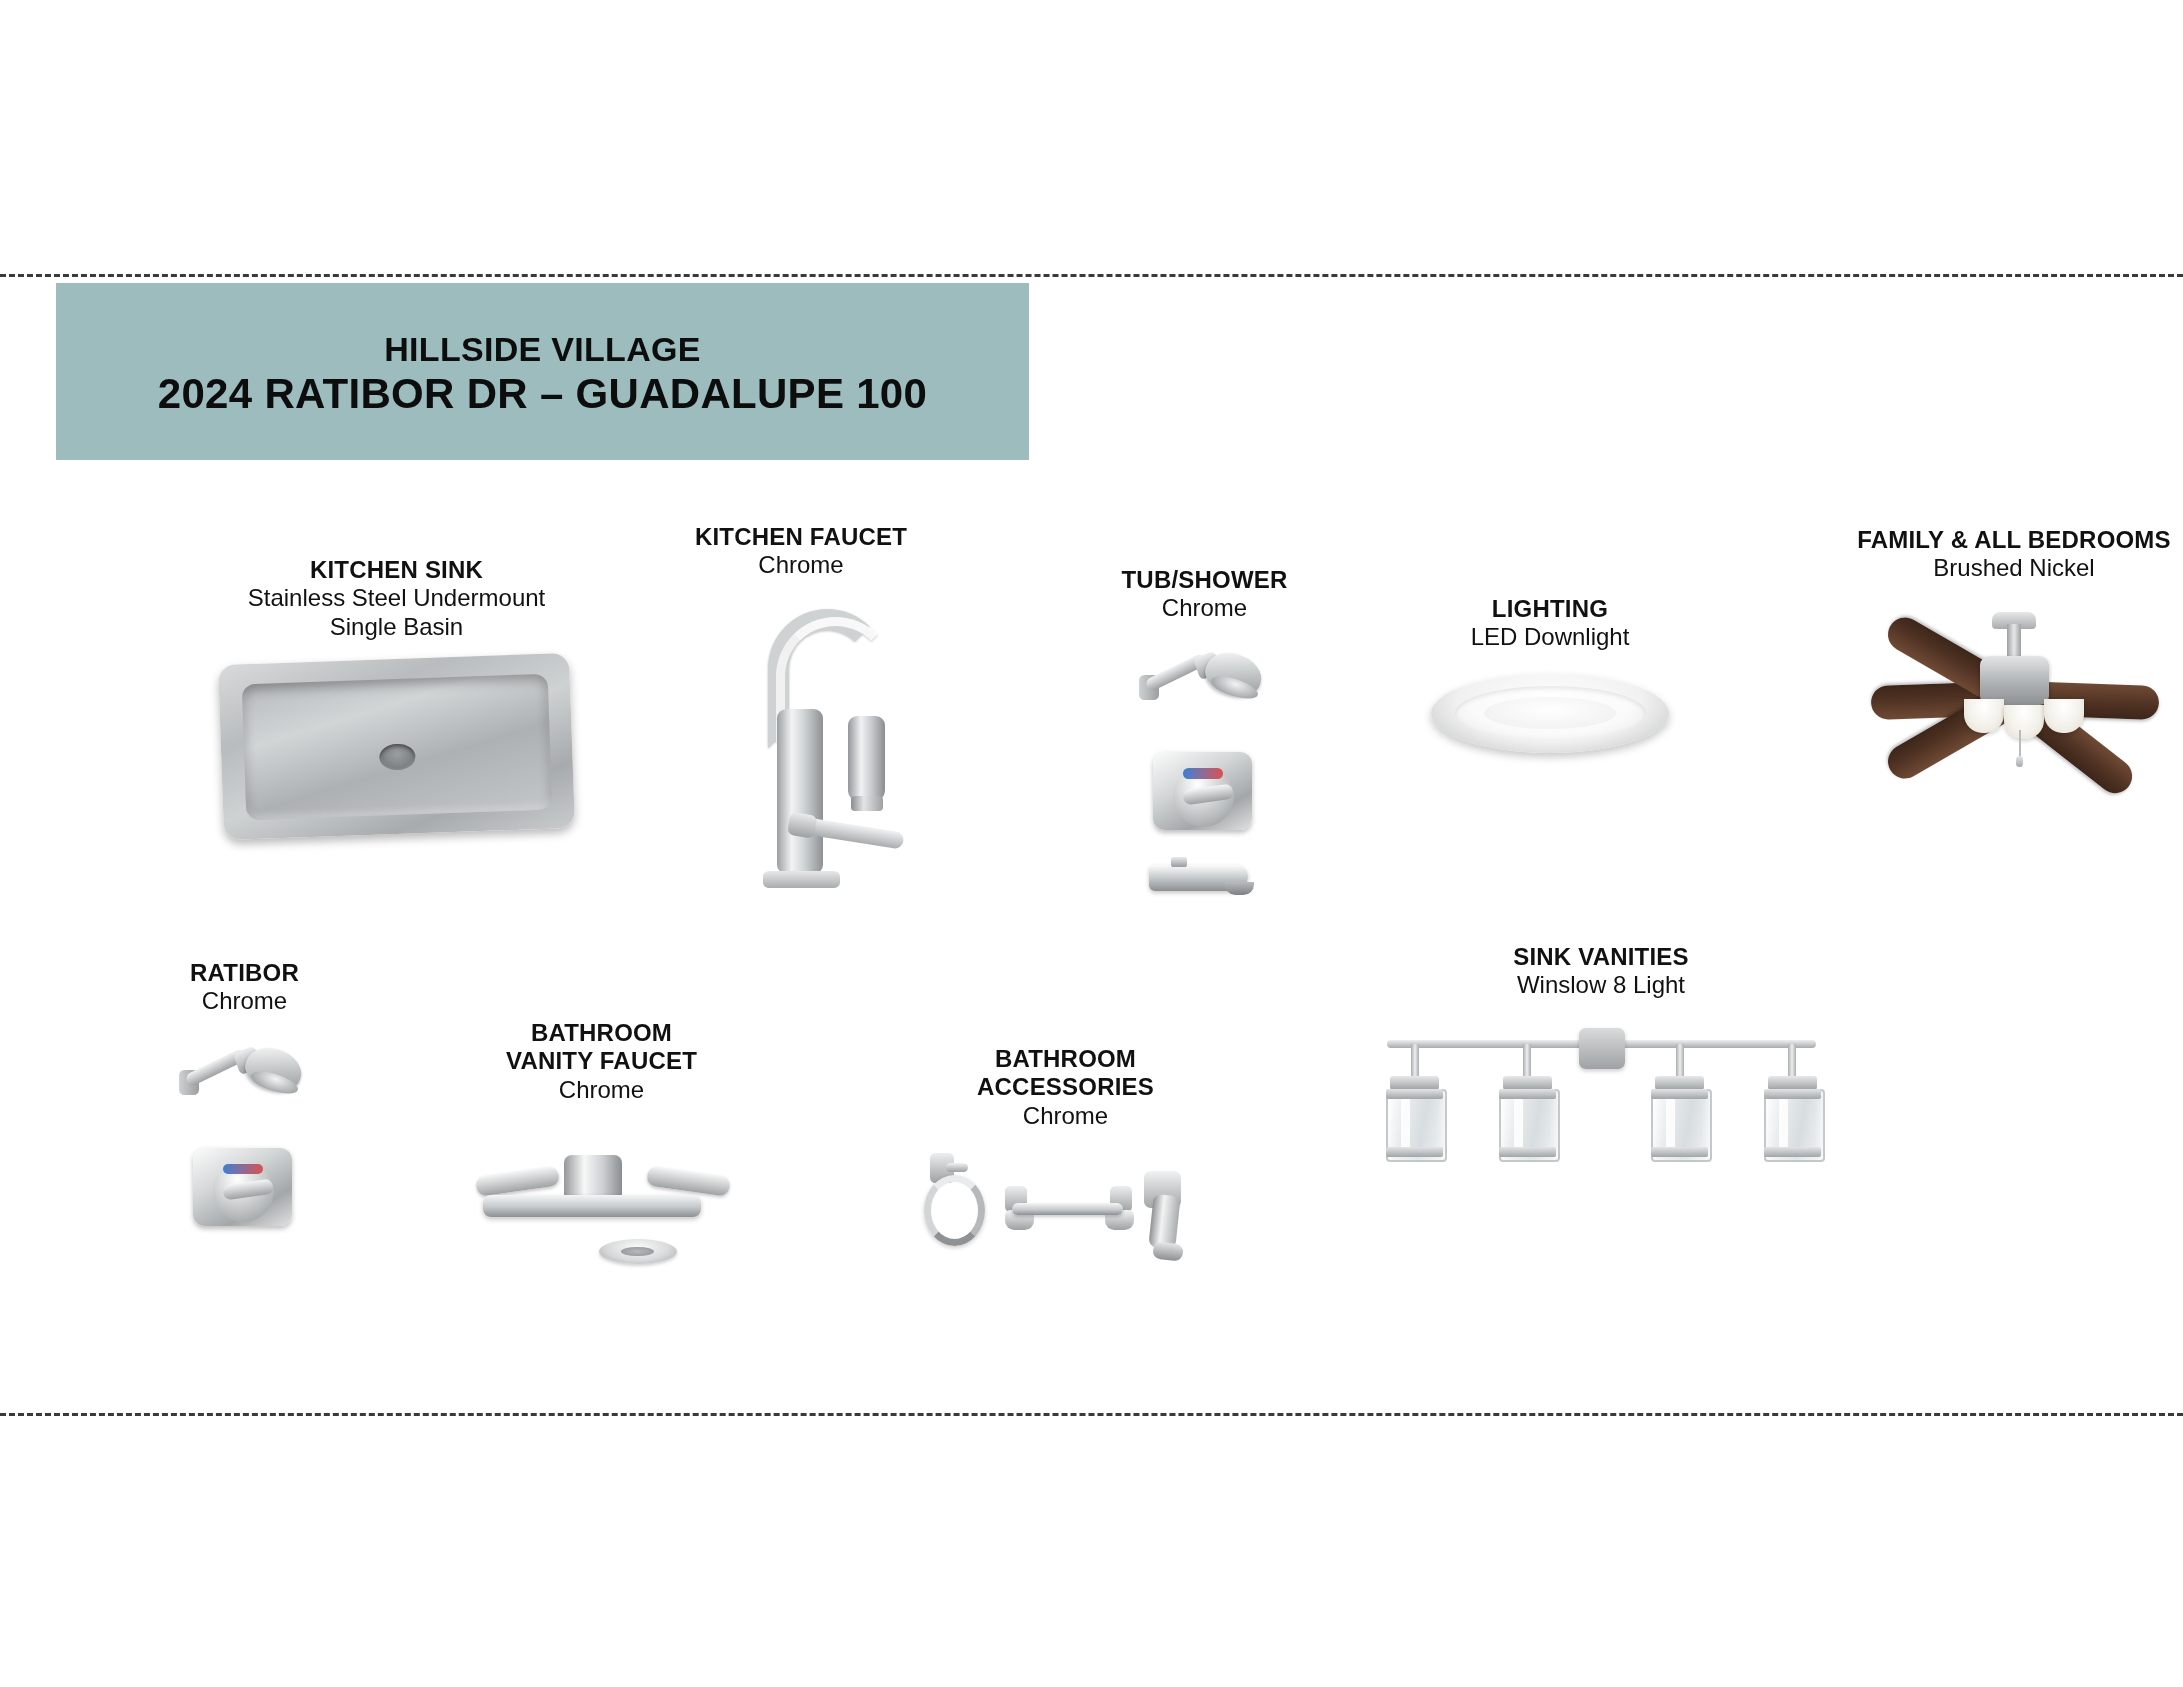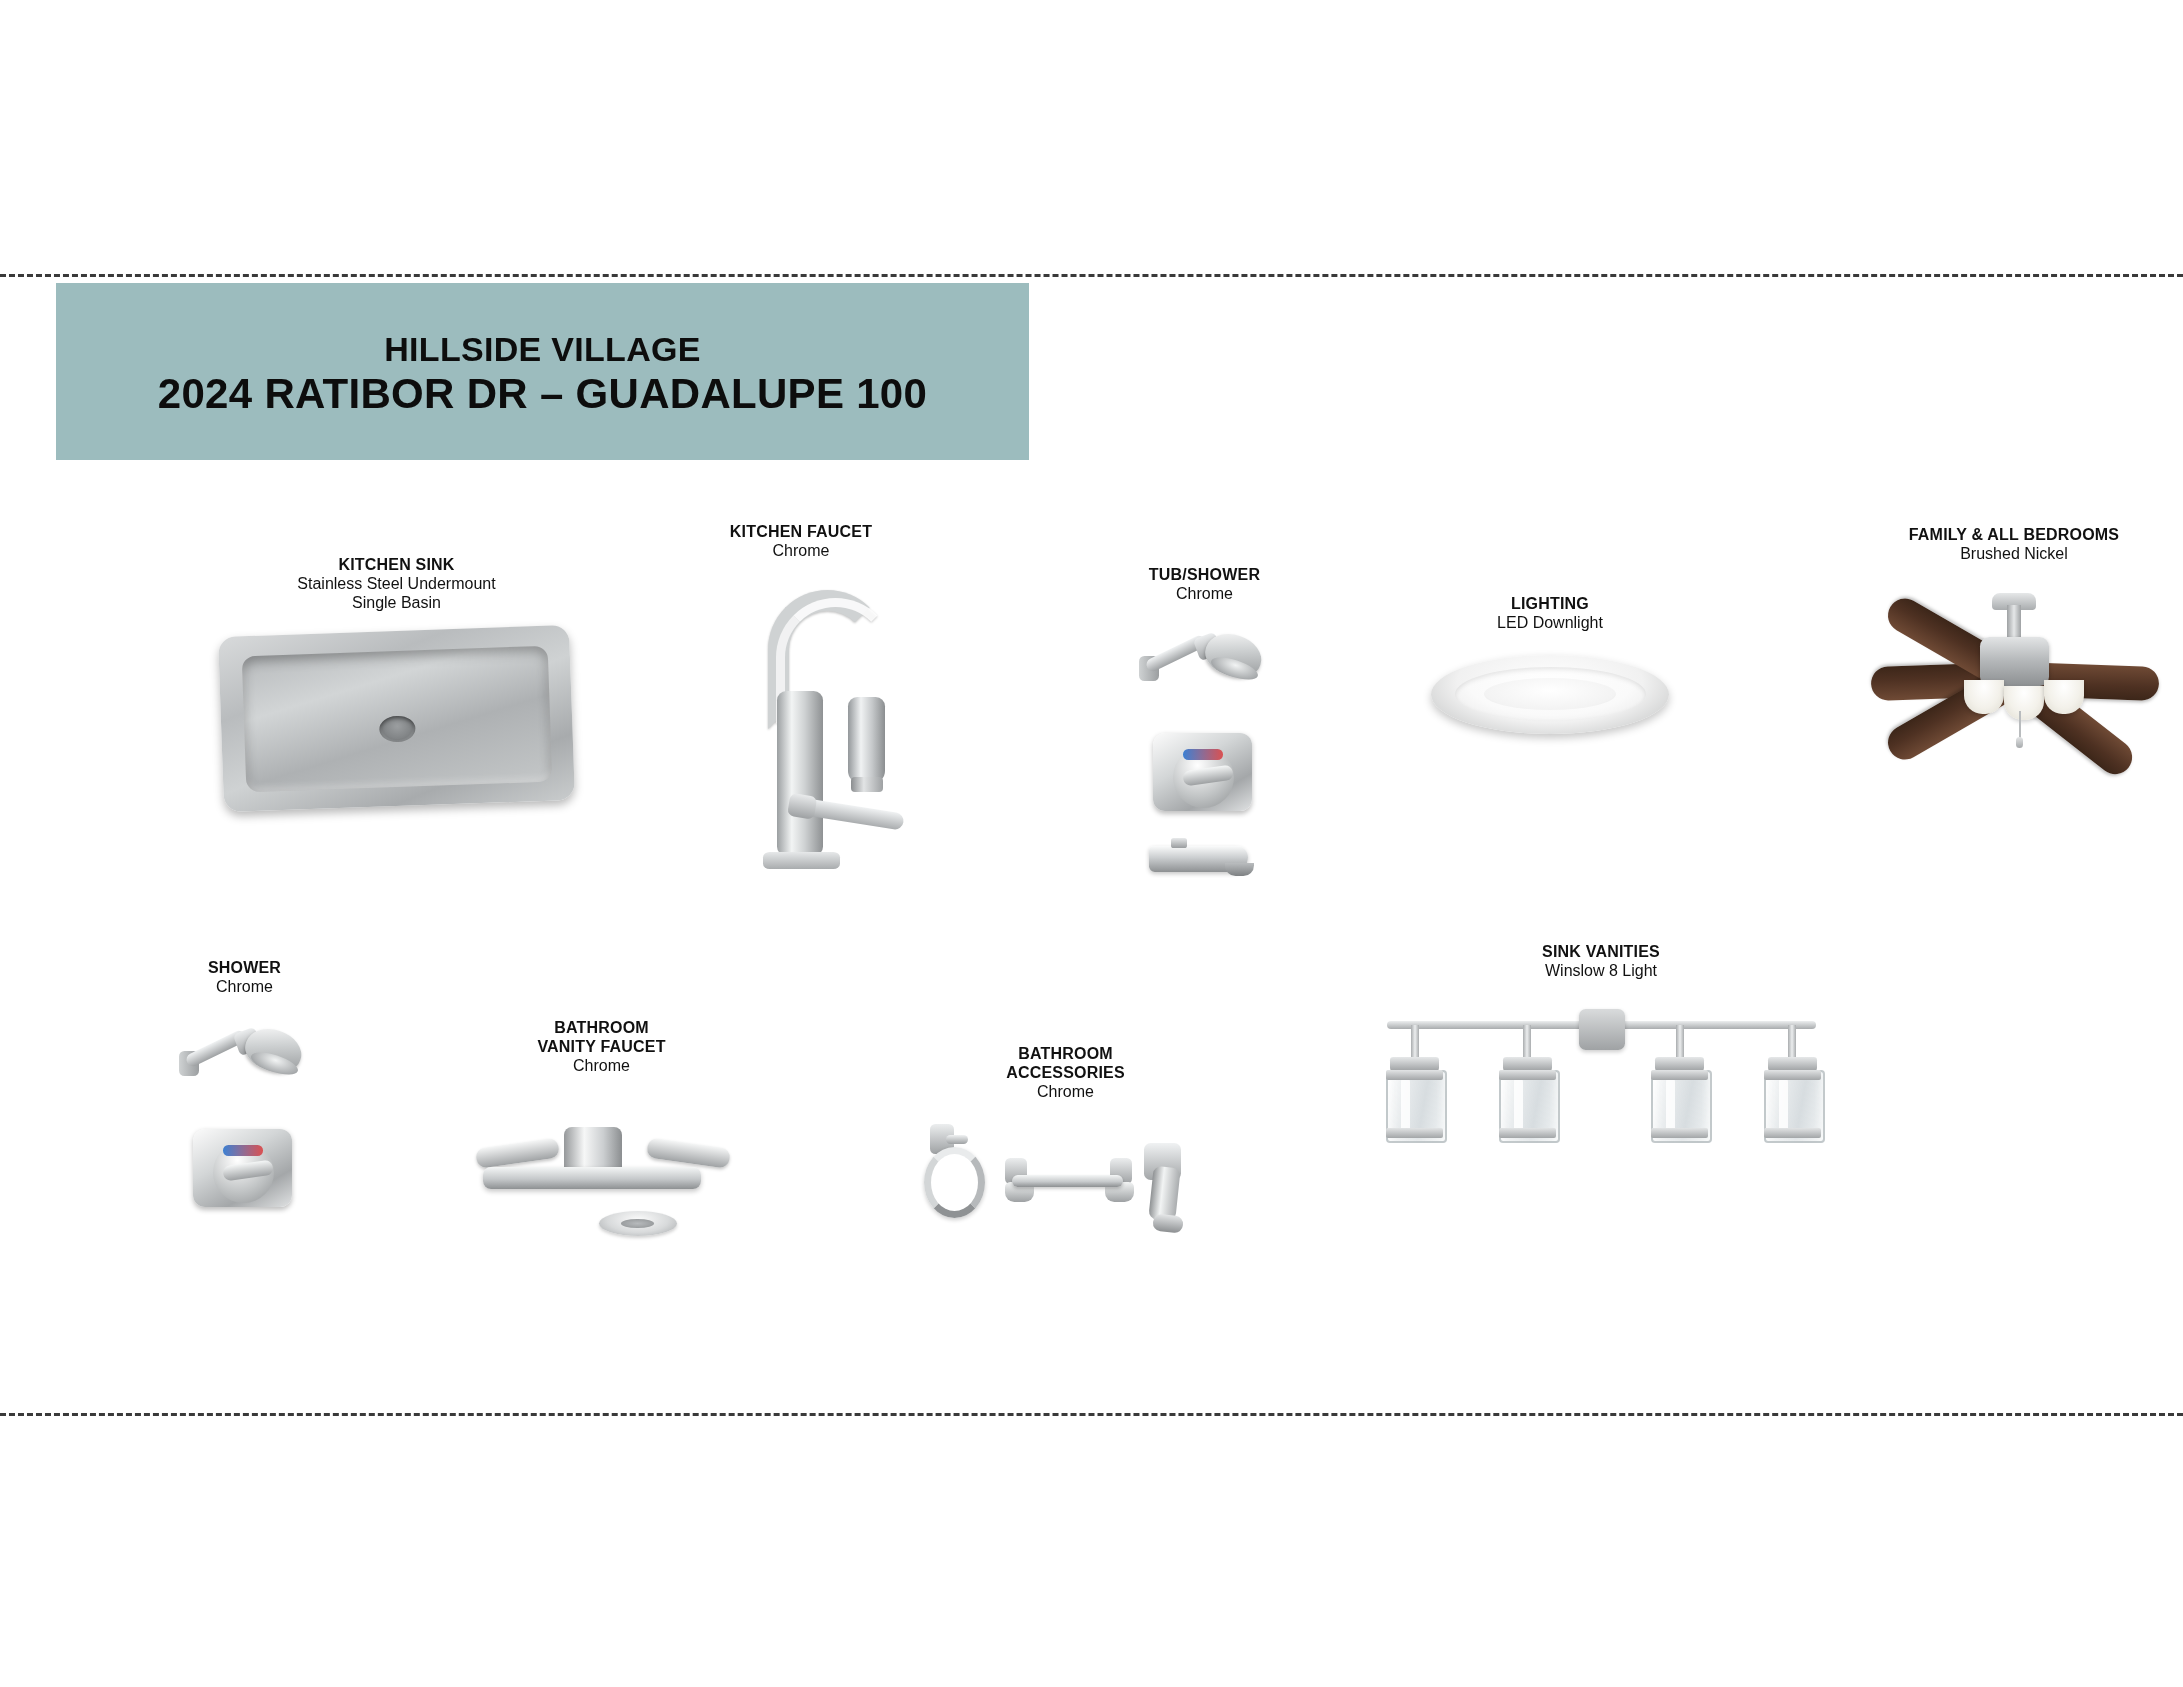--- a/index.html
+++ b/index.html
@@ -59,21 +59,21 @@
   
   .item {
     position: absolute;
     text-align: center;
   }
   .item .caption {
     font-size: 0; 
   }
   .item .cap-line {
     display: block;
-    font-size: 16px;
+    font-size: 24px;
     color: #111111;
     line-height: 1.18;
     white-space: nowrap;
   }
   .item .cap-line.bold {
     font-weight: bold;
     letter-spacing: 0.2px;
   }
   .art {
     position: relative;
@@ -547,21 +547,21 @@
     <div class="fan-motor"></div>
     <div class="fan-light" style="left:161px; top:99px;"></div>
     <div class="fan-light" style="left:201px; top:105px;"></div>
     <div class="fan-light" style="left:241px; top:99px;"></div>
     <div class="fan-pull"></div>
   </div>
 </div>
 
 <div class="item" style="left:119px; top:959px; width:251px;">
   <div class="caption">
-    <span class="cap-line bold">SHOWER</span>
+    <span class="cap-line bold">RATIBOR</span>
     <span class="cap-line">Chrome</span>
   </div>
   <div class="art showerhead" style="margin-top:16px;">
     <div class="sh-wall"></div>
     <div class="sh-arm"></div>
     <div class="sh-neck"></div>
     <div class="sh-head"></div>
     <div class="sh-face"></div>
   </div>
   <div class="art valve" style="margin-top:10.6px;">

